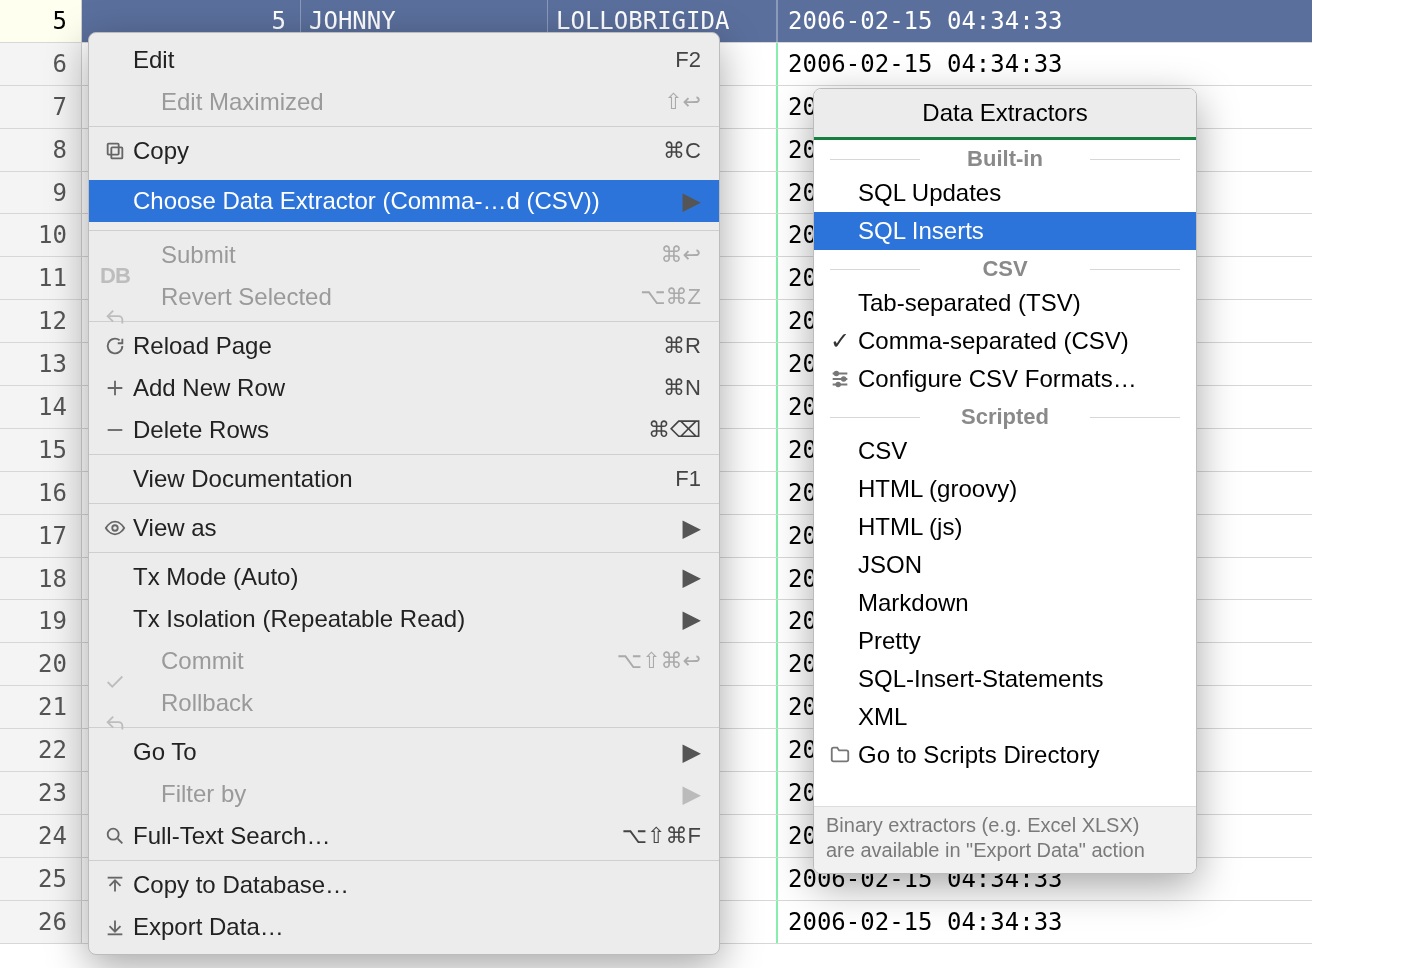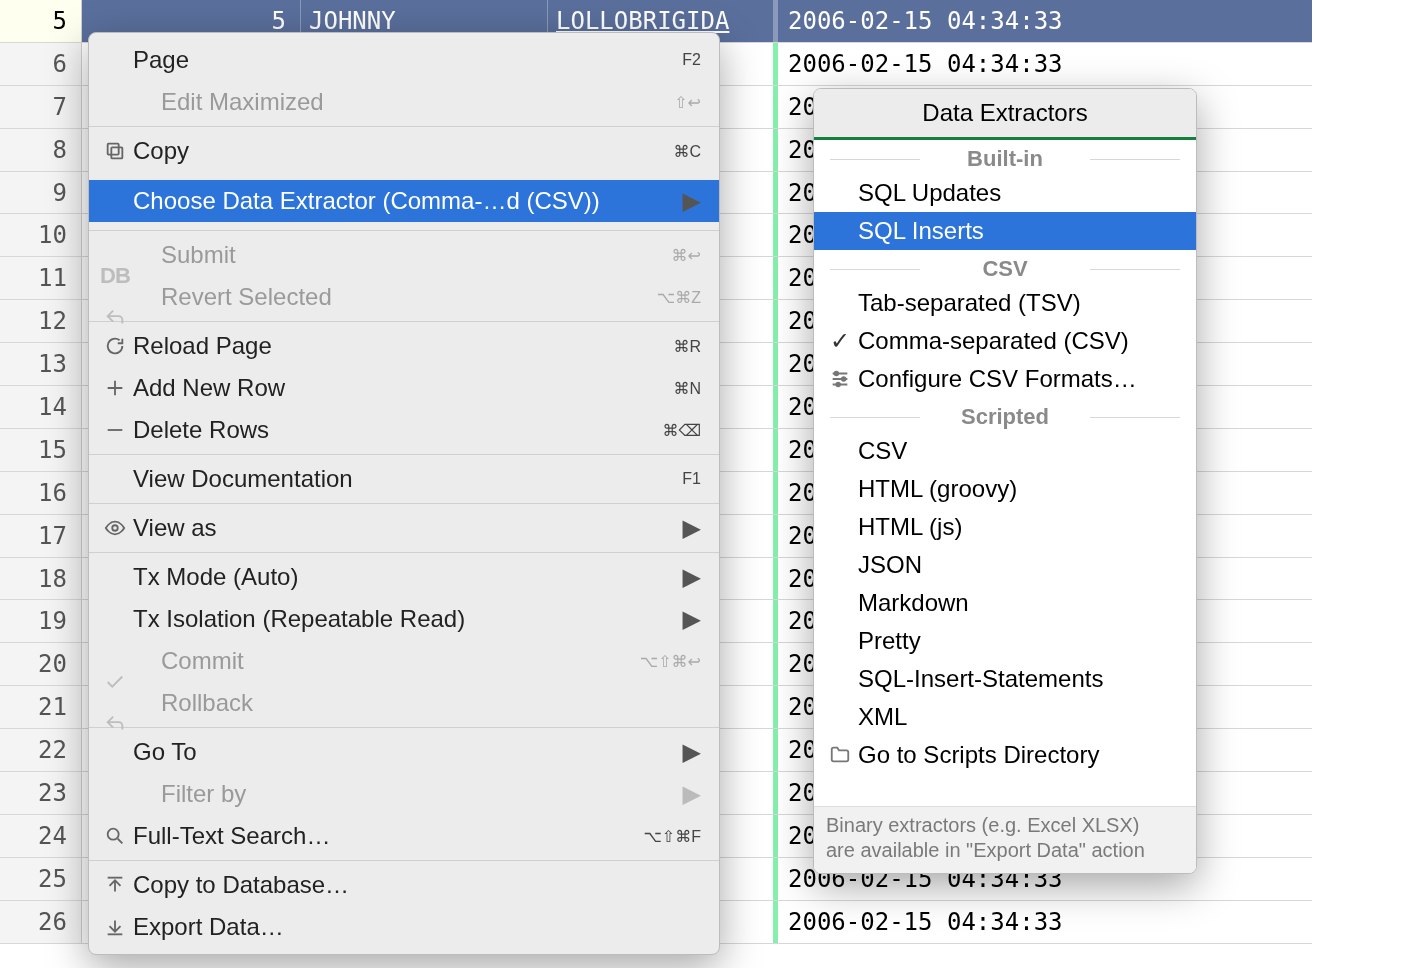--- a/index.html
+++ b/index.html
@@ -24,22 +24,22 @@
     width:82px; text-align:right; padding-right:14px;
     background:#f4f4f4; color:#555;
     border-right:1px solid #d0d0d0;
     display:flex; align-items:center; justify-content:flex-end;
   }
   .row.selected .gutter { background:#fffff0; color:#000; }
   .cell-id { width:219px; text-align:right; padding-right:14px;
     border-right:1px solid #d0d0d0; display:flex; align-items:center; justify-content:flex-end;}
   .cell-first { width:247px; padding-left:8px; border-right:1px solid #d0d0d0;
     display:flex; align-items:center;}
-  .cell-last { width:230px; padding-left:8px; border-right:5px solid #86efac;
-    display:flex; align-items:center;text-decoration:underline;}
+  .cell-last { width:230px; padding-left:8px; border-right:2px solid #86efac;
+    display:flex; align-items:center;}
   .cell-date { flex:1; padding-left:10px; display:flex; align-items:center;}
   .row.selected .cell-id,
   .row.selected .cell-first,
   .row.selected .cell-last,
   .row.selected .cell-date { border-right-color: rgba(255,255,255,0.3); }
 
   
   .ctx {
     position:absolute; left:88px; top:32px; width:632px;
     background:#ececec; border:1px solid #bcbcbc; border-radius:8px;
@@ -53,21 +53,21 @@
     height:42px;
     font-size:24px;
     color:#222;
     position:relative;
   }
   .ctx-item .icon {
     width:36px; display:flex; justify-content:center; color:#666;
     font-size:22px;
   }
   .ctx-item .label { flex:1; }
-  .ctx-item .shortcut { color:#444; font-size:16px; }
+  .ctx-item .shortcut { color:#444; font-size:22px; }
   .ctx-item.disabled { color:#9a9a9a;gap:28px; }
   .ctx-item.disabled .icon { color:#bdbdbd;margin-top:42px; }
   .ctx-item.disabled .shortcut { color:#aaa; }
   .ctx-item.hl { background:#2d74da; color:#fff; margin:8px 0; }
   .ctx-sep { height:1px; background:#cfcfcf; margin:3px 0; }
   .sub-arrow {
     margin-left:10px; color:#555;
   }
   .ctx-item.disabled .sub-arrow { color:#bbb; }
 
@@ -273,21 +273,21 @@
       <div class="cell-id">26</div>
       <div class="cell-first">RIP</div>
       <div class="cell-last">CRAWFORD</div>
       <div class="cell-date">2006-02-15 04:34:33</div>
     </div>
   </div>
 
 <div class="ctx">
   <div class="ctx-item">
     <span class="icon"></span>
-    <span class="label">Page</span>
+    <span class="label">Edit</span>
     <span class="shortcut">F2</span>
   </div>
   <div class="ctx-item disabled">
     <span class="icon"></span>
     <span class="label">Edit Maximized</span>
     <span class="shortcut">⇧↩</span>
   </div>
   <div class="ctx-sep"></div>
   <div class="ctx-item">
     <span class="icon">

